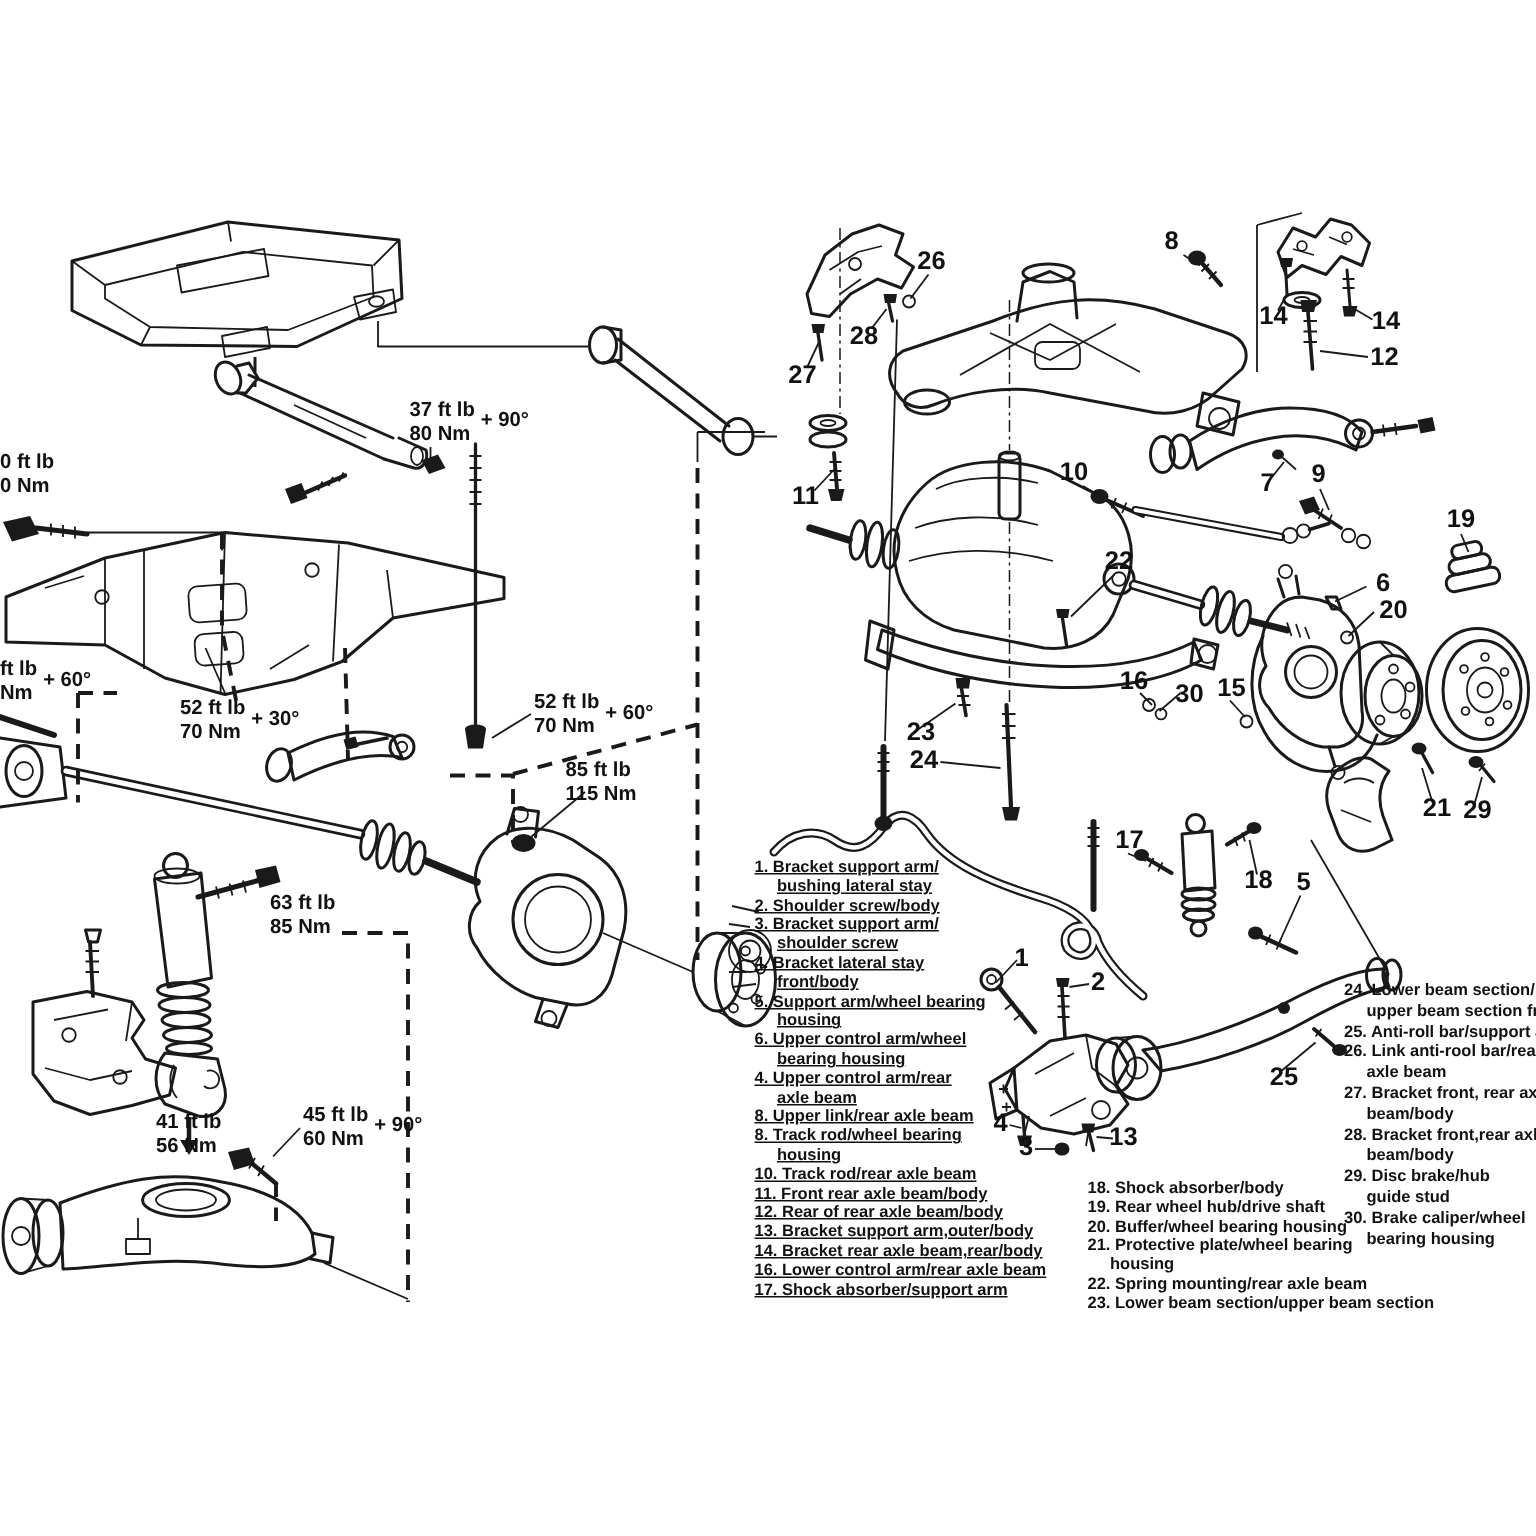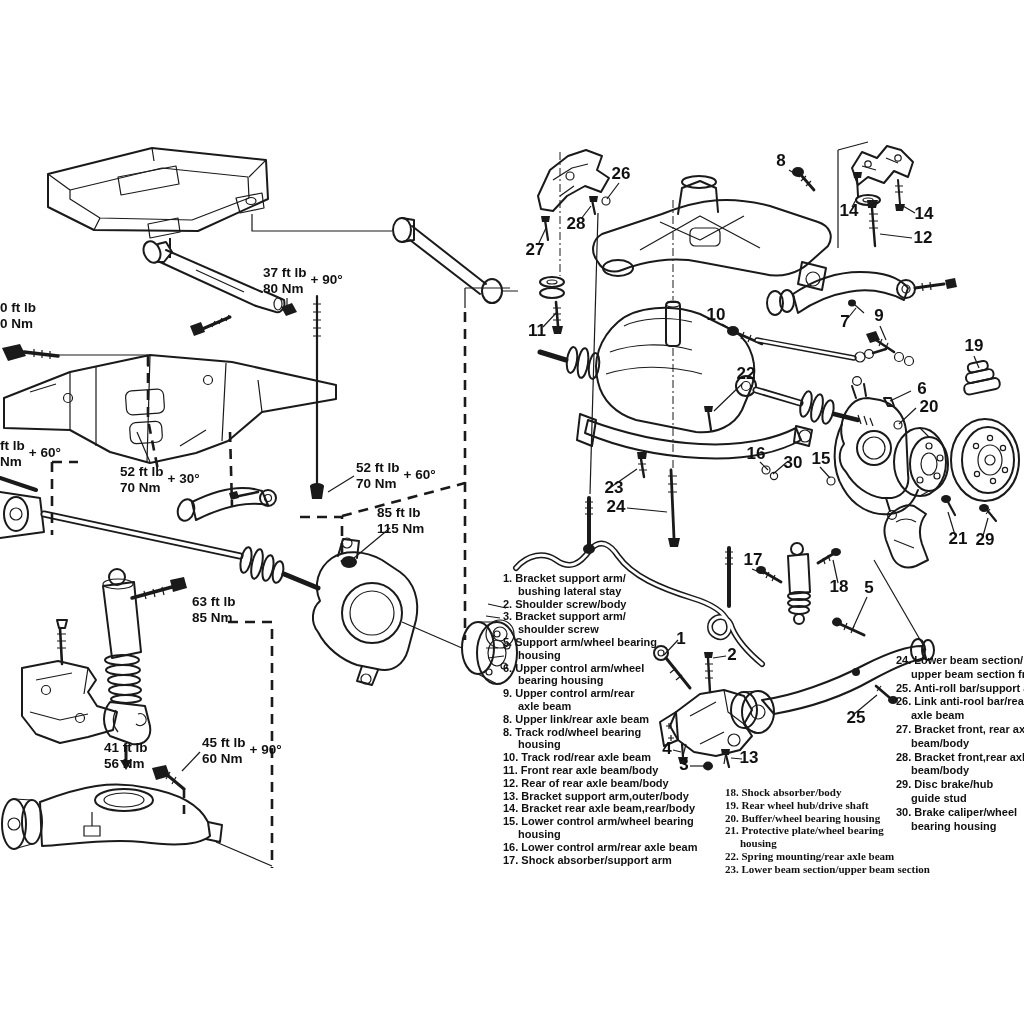--- a/index.html
+++ b/index.html
@@ -10,22 +10,22 @@
   svg .th{stroke:#1a1a1a;fill:none;stroke-width:1.2;stroke-linejoin:round;}
   svg .wh{stroke:#ffffff;fill:none;stroke-linecap:round;}
   svg .fl{fill:#1a1a1a;stroke:none;}
   svg .dash{stroke:#1a1a1a;fill:none;stroke-width:2.6;stroke-dasharray:10 7;}
   svg .cl{stroke:#1a1a1a;fill:none;stroke-width:1;stroke-dasharray:8 3 2 3;}
   svg text.co{font:bold 17px "Liberation Sans",sans-serif;fill:#111;text-anchor:middle;}
   .tq{position:absolute;font:bold 13.5px "Liberation Sans",sans-serif;line-height:16px;white-space:nowrap;}
   .tq .ang{position:relative;top:7px;margin-left:4px;}
   .lg-col{position:absolute;font:bold 11px "Liberation Sans",sans-serif;}
   .lg-item{white-space:pre-line;padding-left:15px;text-indent:-15px;}
-  .c1 .lg-item{line-height:12.8px;}
-  .c2 .lg-item{line-height:12.8px;font-family:Liberation Serif, serif;}
+  .c1 .lg-item{line-height:12.8px;text-decoration:underline;}
+  .c2 .lg-item{line-height:12.8px;}
   .c3 .lg-item{line-height:13.8px;}
 </style>
 </head>
 <body>
 
 <div class="stage">
 
 <svg width="1024" height="1024" viewBox="0 0 1024 1024">
 
   <g>
@@ -548,21 +548,21 @@
     <text class="co" x="869" y="593">5</text>
     <text class="co" x="681" y="644">1</text>
     <text class="co" x="732" y="660">2</text>
     <text class="co" x="856" y="723">25</text>
     <text class="co" x="667" y="754">4</text>
     <text class="co" x="684" y="770">3</text>
     <text class="co" x="749" y="763">13</text>
   </g>
 </svg>
 
-  <div class="tq" style="left:263px;top:265px">
+  <div class="tq" style="left:273px;top:265px">
     <div><span>37 ft lb</span><span class="ang">+ 90°</span></div>
     <div>80 Nm</div>
   </div>
   <div class="tq" style="left:0px;top:300px">
     <div>0 ft lb</div>
     <div>0 Nm</div>
   </div>
   <div class="tq" style="left:0px;top:438px">
     <div><span>ft lb</span><span class="ang">+ 60°</span></div>
     <div>Nm</div>
@@ -572,54 +572,55 @@
     <div>70 Nm</div>
   </div>
   <div class="tq" style="left:356px;top:460px">
     <div><span>52 ft lb</span><span class="ang">+ 60°</span></div>
     <div>70 Nm</div>
   </div>
   <div class="tq" style="left:377px;top:505px">
     <div>85 ft lb</div>
     <div>115 Nm</div>
   </div>
-  <div class="tq" style="left:192px;top:594px">
+  <div class="tq" style="left:180px;top:594px">
     <div>63 ft lb</div>
     <div>85 Nm</div>
   </div>
   <div class="tq" style="left:104px;top:740px">
     <div>41 ft lb</div>
     <div>56 Nm</div>
   </div>
   <div class="tq" style="left:202px;top:735px">
     <div><span>45 ft lb</span><span class="ang">+ 90°</span></div>
     <div>60 Nm</div>
   </div>
 
   <div class="lg-col c1" style="left:503px;top:572px;width:230px">
     <div class="lg-item">1. Bracket support arm/
 bushing lateral stay</div>
     <div class="lg-item">2. Shoulder screw/body</div>
     <div class="lg-item">3. Bracket support arm/
 shoulder screw</div>
+    <div class="lg-item">4. Bracket lateral stay
+front/body</div>
     <div class="lg-item">5. Support arm/wheel bearing
 housing</div>
     <div class="lg-item">6. Upper control arm/wheel
 bearing housing</div>
-    <div class="lg-item">9. Upper control arm/rear
+    <div class="lg-item">4. Upper control arm/rear
 axle beam</div>
     <div class="lg-item">8. Upper link/rear axle beam</div>
     <div class="lg-item">8. Track rod/wheel bearing
 housing</div>
     <div class="lg-item">10. Track rod/rear axle beam</div>
     <div class="lg-item">11. Front rear axle beam/body</div>
     <div class="lg-item">12. Rear of rear axle beam/body</div>
     <div class="lg-item">13. Bracket support arm,outer/body</div>
     <div class="lg-item">14. Bracket rear axle beam,rear/body</div>
-    <div class="lg-item">15. Lower control arm/wheel bearing housing</div>
     <div class="lg-item">16. Lower control arm/rear axle beam</div>
     <div class="lg-item">17. Shock absorber/support arm</div>
   </div>
 
   <div class="lg-col c2" style="left:725px;top:786px;width:235px">
     <div class="lg-item">18. Shock absorber/body</div>
     <div class="lg-item">19. Rear wheel hub/drive shaft</div>
     <div class="lg-item">20. Buffer/wheel bearing housing</div>
     <div class="lg-item">21. Protective plate/wheel bearing
 housing</div>

